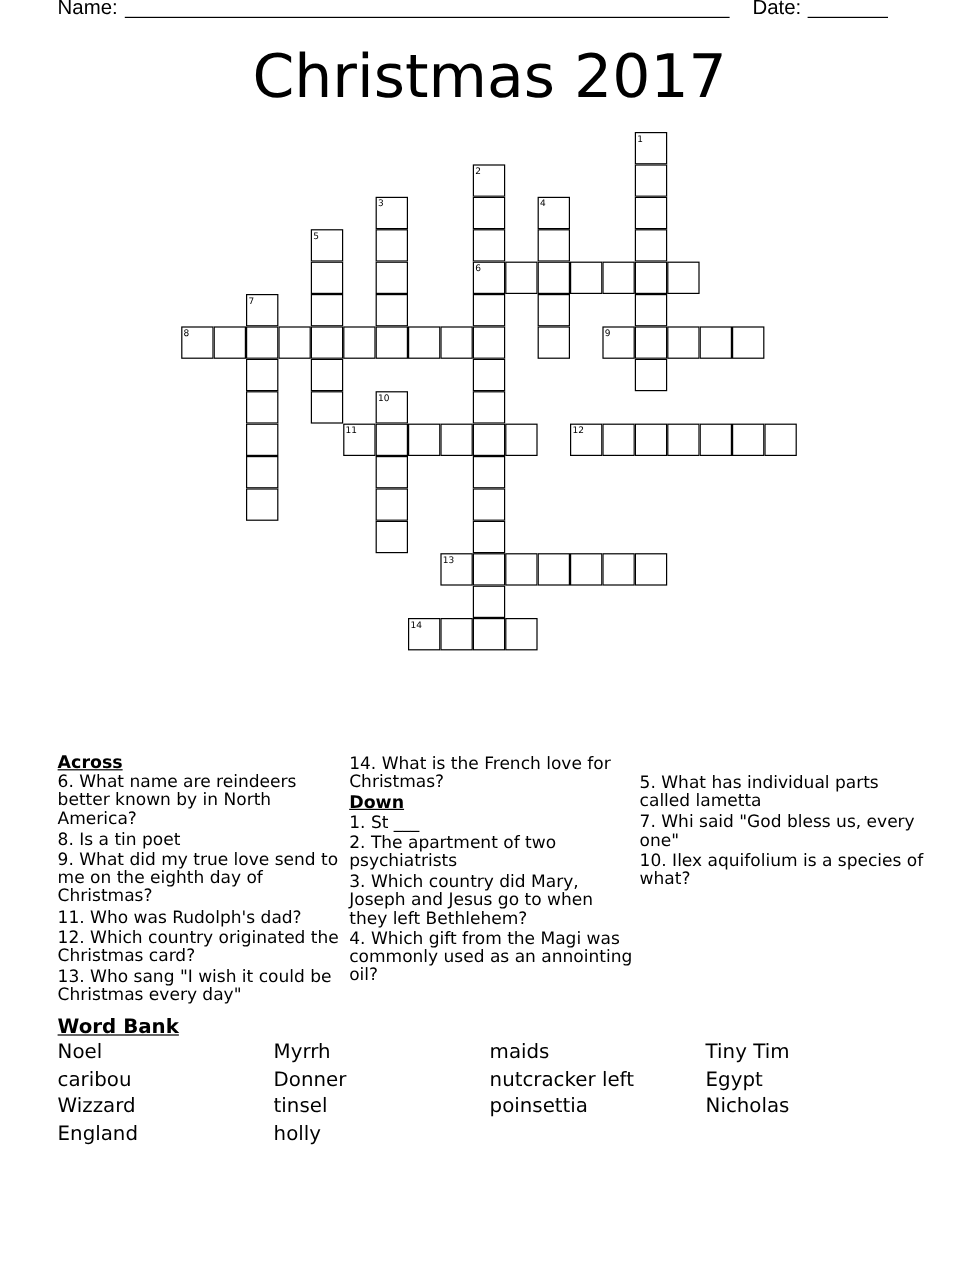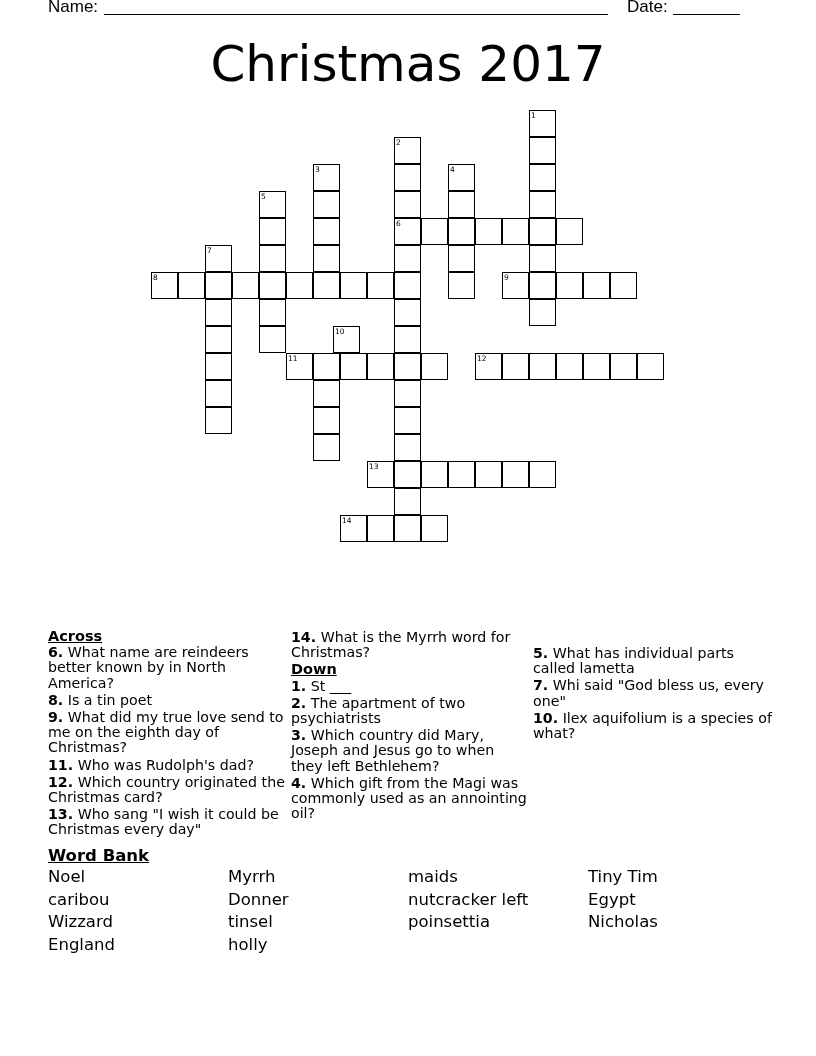--- a/index.html
+++ b/index.html
@@ -12,21 +12,21 @@
   .title { position: absolute; top: 32px; left: 0; width: 816px; text-align: center; font-family: "DejaVu Sans", sans-serif; font-size: 50px; line-height: 64px; }
   .grid { position: absolute; left: 151px; top: 110px; width: 513px; height: 432px; }
   .cell { position: absolute; width: 27px; height: 27px; box-sizing: border-box; border: 1.5px solid #000; background: #fff; }
   .cell .num { position: absolute; left: 1px; top: 0px; font-size: 7.5px; line-height: 9px; font-family: "DejaVu Sans", sans-serif; }
   .clues { position: absolute; top: 627px; font-family: "DejaVu Sans", sans-serif; font-size: 14.2px; line-height: 15.2px; }
   .clues.col1 { left: 48px; width: 238px; }
   .clues.col2 { left: 291px; width: 238px; }
   .clues.col3 { left: 533px; width: 240px; }
   .clue-heading { font-weight: bold; text-decoration: underline; font-size: 14.5px; margin: 2px 0 1px 0; }
   .clue { margin: 0 0 2px 0; }
-  .clue .clue-num { font-weight: bold; }
+  .clue .clue-num { font-weight: normal; }
   .wordbank-title { position: absolute; left: 48px; top: 846px; font-weight: bold; text-decoration: underline; font-size: 16.5px; font-family: "DejaVu Sans", sans-serif; }
   .wordbank { position: absolute; left: 48px; top: 867px; width: 720px; display: grid; grid-template-columns: 180px 180px 180px 180px; grid-auto-rows: 22.7px; font-family: "DejaVu Sans", sans-serif; font-size: 16.5px; }
 </style>
 </head>
 <body>
 
 <div class="header-line">
   <span class="name-label">Name:</span>
   <span class="name-blank"></span>
   <span class="date-label">Date:</span>
@@ -107,21 +107,21 @@
     <div class="cell" style="left: 81px; top: 162px;"></div>
     <div class="cell" style="left: 135px; top: 162px;"></div>
     <div class="cell" style="left: 189px; top: 162px;"></div>
     <div class="cell" style="left: 216px; top: 162px;"></div>
     <div class="cell" style="left: 351px; top: 162px;">
       <span class="num">9</span>
     </div>
     <div class="cell" style="left: 405px; top: 162px;"></div>
     <div class="cell" style="left: 432px; top: 162px;"></div>
     <div class="cell" style="left: 459px; top: 162px;"></div>
-    <div class="cell" style="left: 162px; top: 216px; margin-left: 20px;">
+    <div class="cell" style="left: 162px; top: 216px;">
       <span class="num">10</span>
     </div>
     <div class="cell" style="left: 162px; top: 243px;"></div>
     <div class="cell" style="left: 162px; top: 270px;"></div>
     <div class="cell" style="left: 162px; top: 297px;"></div>
     <div class="cell" style="left: 162px; top: 324px;"></div>
     <div class="cell" style="left: 135px; top: 243px;">
       <span class="num">11</span>
     </div>
     <div class="cell" style="left: 189px; top: 243px;"></div>
@@ -155,21 +155,21 @@
   <div class="clue-heading">Across</div>
   <div class="clue"><span class="clue-num">6.</span> <span>What name are reindeers better known by in North America?</span></div>
   <div class="clue"><span class="clue-num">8.</span> <span>Is a tin poet</span></div>
   <div class="clue"><span class="clue-num">9.</span> <span>What did my true love send to me on the eighth day of Christmas?</span></div>
   <div class="clue"><span class="clue-num">11.</span> <span>Who was Rudolph's dad?</span></div>
   <div class="clue"><span class="clue-num">12.</span> <span>Which country originated the Christmas card?</span></div>
   <div class="clue"><span class="clue-num">13.</span> <span>Who sang "I wish it could be Christmas every day"</span></div>
 </div>
 
 <div class="clues col2">
-  <div class="clue" style="margin-top:3px"><span class="clue-num">14.</span> <span>What is the Myrrh word for Christmas?</span></div>
+  <div class="clue" style="margin-top:3px"><span class="clue-num">14.</span> <span>What is the French love for Christmas?</span></div>
   <div class="clue-heading">Down</div>
   <div class="clue"><span class="clue-num">1.</span> <span>St ___</span></div>
   <div class="clue"><span class="clue-num">2.</span> <span>The apartment of two psychiatrists</span></div>
   <div class="clue"><span class="clue-num">3.</span> <span>Which country did Mary, Joseph and Jesus go to when they left Bethlehem?</span></div>
   <div class="clue"><span class="clue-num">4.</span> <span>Which gift from the Magi was commonly used as an annointing oil?</span></div>
 </div>
 
 <div class="clues col3">
   <div class="clue" style="margin-top:19px"><span class="clue-num">5.</span> <span>What has individual parts called lametta</span></div>
   <div class="clue"><span class="clue-num">7.</span> <span>Whi said "God bless us, every one"</span></div>

